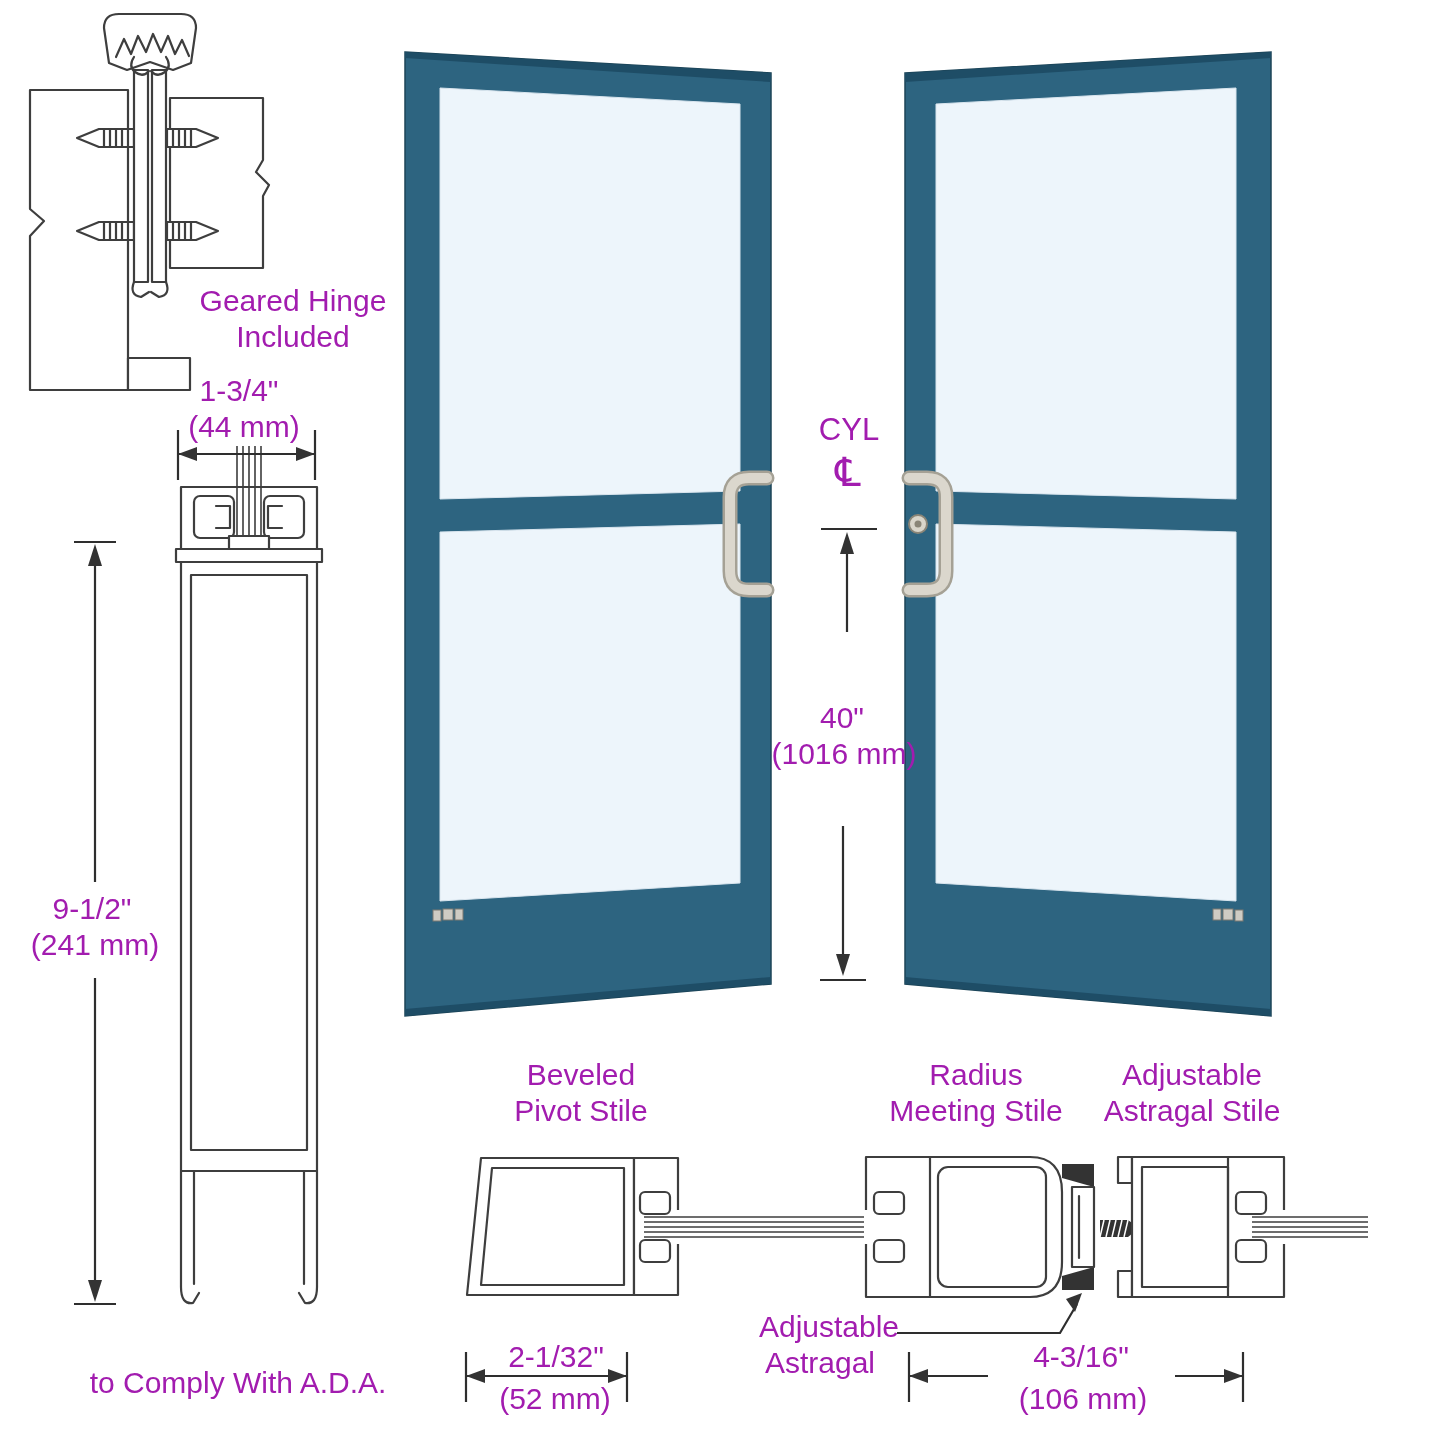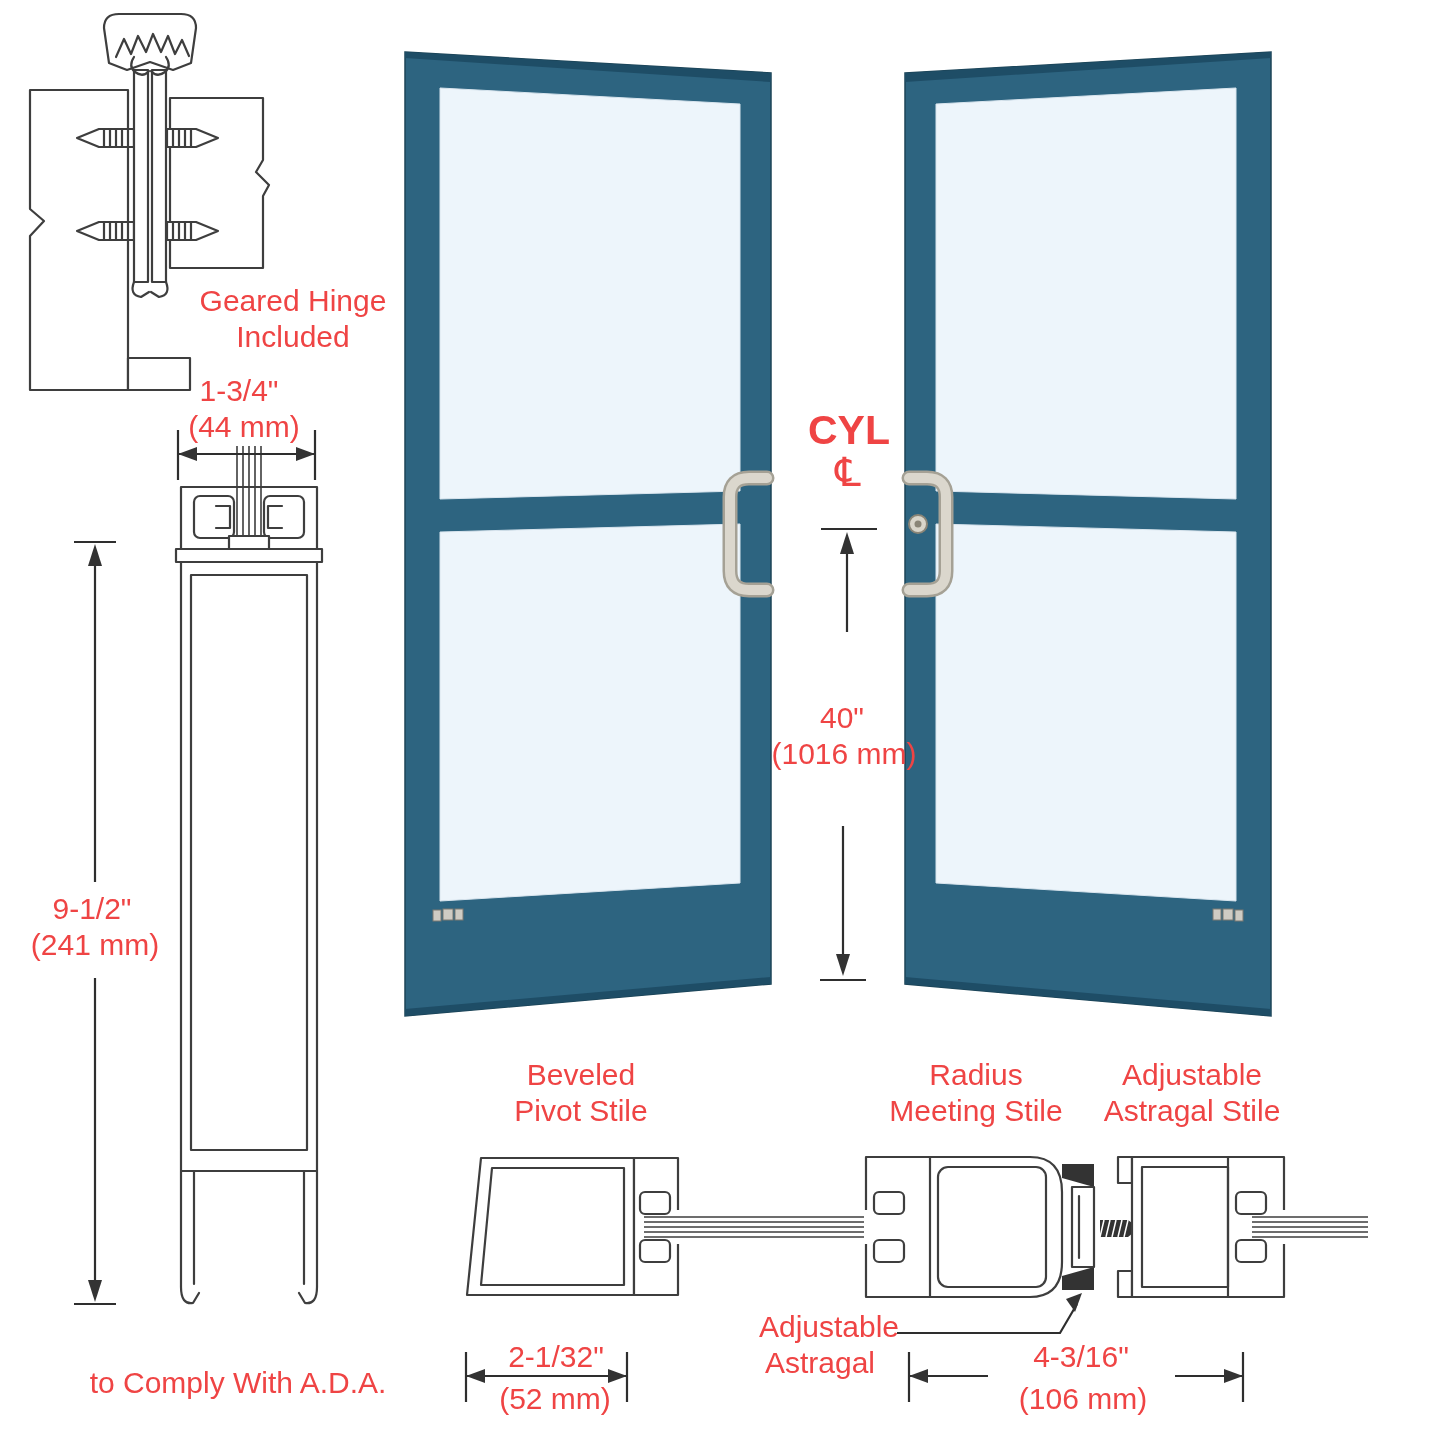--- a/index.html
+++ b/index.html
@@ -13,23 +13,23 @@
   .handle{fill:none;stroke:#dbd7cd;stroke-width:10;stroke-linecap:round;}
   .cyl-face{fill:#d9d5ca;stroke:#8a8577;stroke-width:2;}
   .cyl-core{fill:#8a8577;}
   .hw{fill:#cfccc4;stroke:#7d7970;stroke-width:1;}
   .ln{fill:#fff;stroke:#3e3e3e;stroke-width:2.2;stroke-linejoin:round;stroke-linecap:round;}
   .lnf{fill:none;stroke:#3e3e3e;stroke-width:2.2;stroke-linejoin:round;stroke-linecap:round;}
   .glassln{fill:none;stroke:#3e3e3e;stroke-width:1.6;}
   .dim{fill:none;stroke:#2e2e2e;stroke-width:2.2;}
   .blk{fill:#333;stroke:none;}
   .hatch{fill:none;stroke:#fff;stroke-width:1.5;}
-  .lbl{position:absolute;font-size:30px;line-height:36px;color:#ef4444;text-align:center;
+  .lbl{position:absolute;font-size:30px;line-height:36px;color:#a21caf;text-align:center;
        transform:translateX(-50%);white-space:pre;}
-  .lbl-cyl{font-size:41px;font-weight:bold;}
+  .lbl-cyl{font-size:31px;}
   .lbl-cl{font-size:40px;line-height:44px;font-family:"DejaVu Sans","Liberation Sans",sans-serif;}
 </style>
 </head>
 <body>
 
 <div id="canvas">
 
 <svg width="1445" height="1445" viewBox="0 0 1445 1445">
 
   <g>

